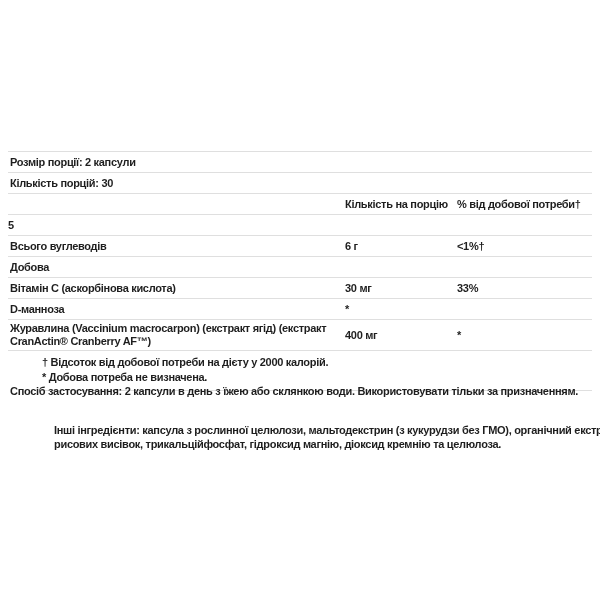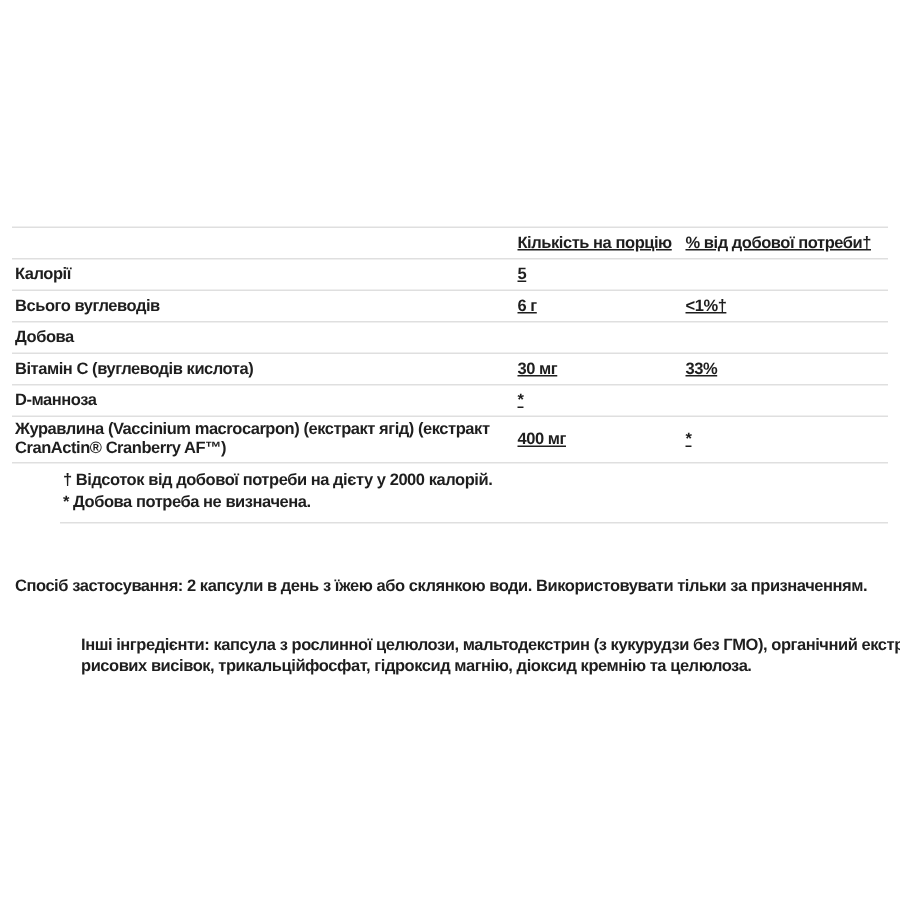--- a/index.html
+++ b/index.html
@@ -26,21 +26,21 @@
   .trow {
     display: grid;
     grid-template-columns: 337px 112px 1fr;
     align-items: center;
     min-height: 21px;
     border-bottom: 1px solid #dfdfdf;
     padding: 2px 0;
   }
   .trow.merged { grid-template-columns: 1fr; }
   .trow .c1 { padding-left: 2px; padding-right: 10px; }
-  .trow .c2, .trow .c3 { padding-right: 6px; text-decoration: underline; }
+  .trow .c2, .trow .c3 { padding-right: 6px; }
   .trow.tall { min-height: 30px; }
   .footnotes {
     border-bottom: 1px solid #dfdfdf;
     padding: 4px 0 5px 2px;
     line-height: 13px;
     margin-left: 32px;
   }
   .footnotes > div { padding: 1px 0; }
   .para {
     position: absolute;
@@ -52,47 +52,52 @@
     padding-left: 2px;
   }
   .para.directions { top: 384px; }
   .para.other-ingredients { top: 423px; margin-left: 44px; }
 </style>
 </head>
 <body>
 
 <div class="facts-panel">
 
+  <div class="trow merged">
+    <span class="c1">Розмір порції: 2 капсули</span>
+  </div>
 
+  <div class="trow merged">
+    <span class="c1">Кількість порцій: 30</span>
+  </div>
 
   <div class="trow">
     <span class="c1"></span>
     <span class="c2">Кількість на порцію</span>
     <span class="c3">% від добової потреби†</span>
   </div>
 
   <div class="trow">
-    <span class="c1">Калорії</span>
     <span class="c2">5</span>
     <span class="c3"></span>
   </div>
 
   <div class="trow">
     <span class="c1">Всього вуглеводів</span>
     <span class="c2">6 г</span>
     <span class="c3">&lt;1%†</span>
   </div>
 
   <div class="trow">
     <span class="c1">Добова</span>
     <span class="c3"></span>
   </div>
 
   <div class="trow">
-    <span class="c1">Вітамін C (вуглеводів кислота)</span>
+    <span class="c1">Вітамін C (аскорбінова кислота)</span>
     <span class="c2">30 мг</span>
     <span class="c3">33%</span>
   </div>
 
   <div class="trow">
     <span class="c1">D-манноза</span>
     <span class="c3">*</span>
   </div>
 
   <div class="trow tall">

